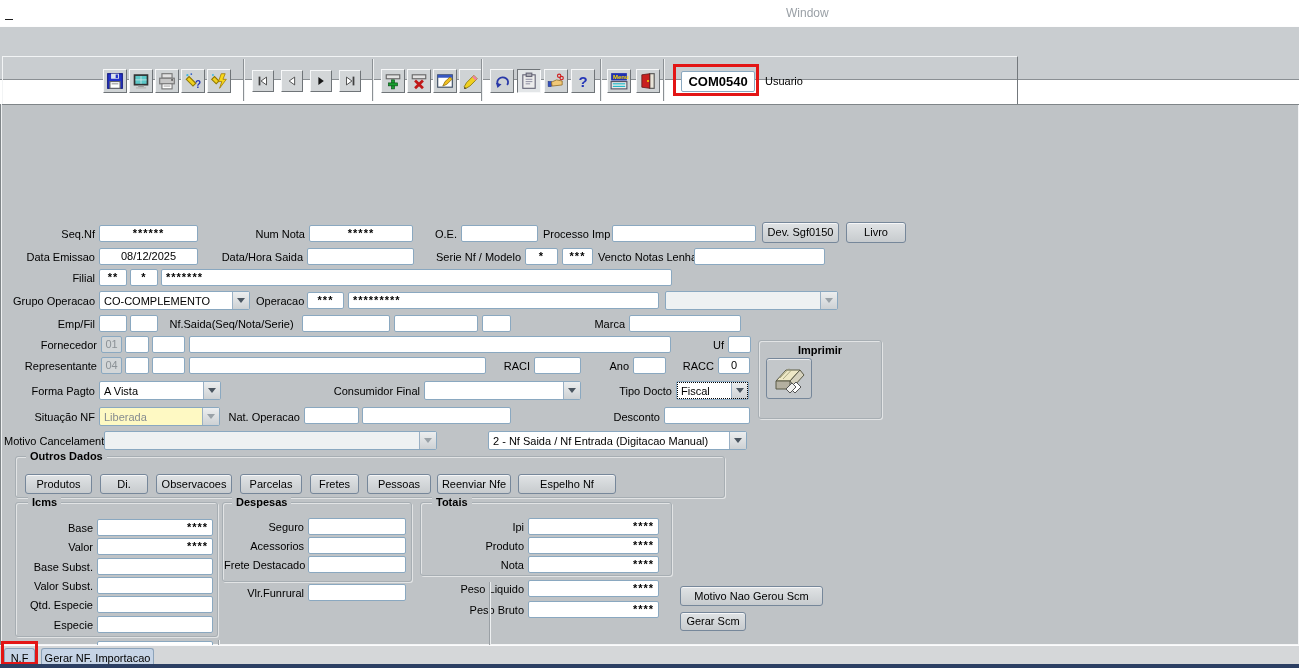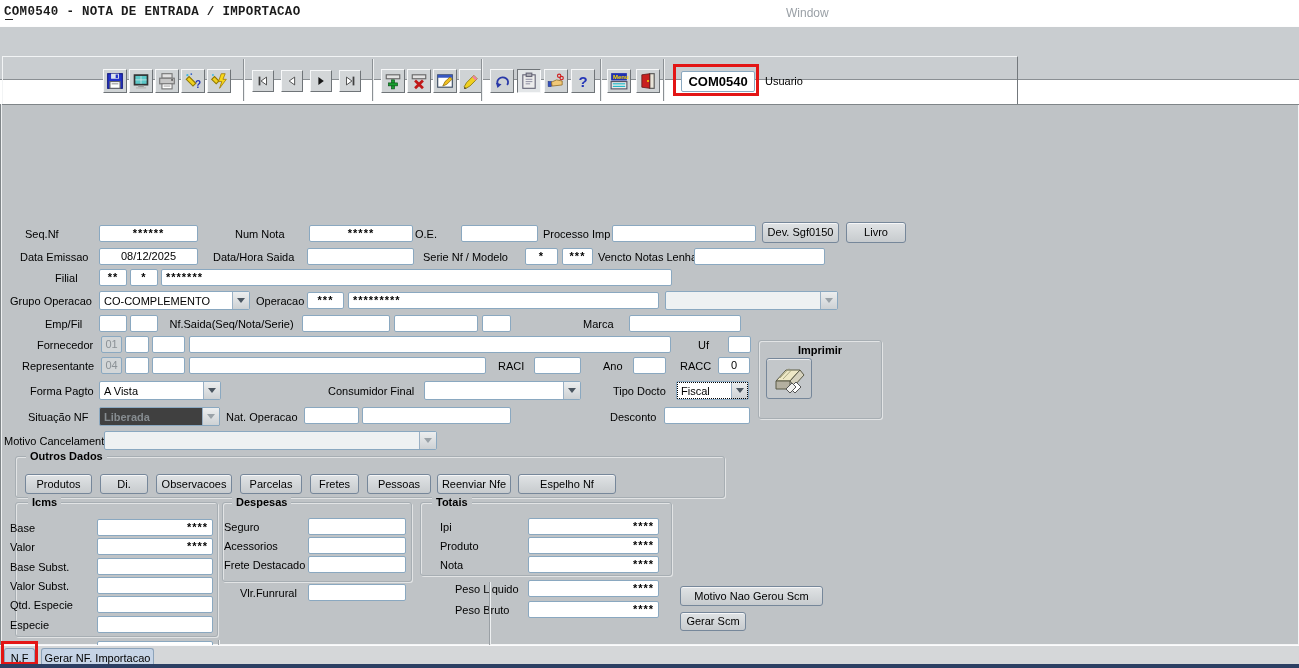--- a/index.html
+++ b/index.html
@@ -34,35 +34,35 @@
   .usr-fld{position:absolute;left:808px;top:42px;width:202px;height:22px;background:#fff;box-sizing:border-box;
            border:1px solid #8aa8c0;border-radius:2px;font-weight:bold;font-size:13px;line-height:20px;padding-left:5px;}
   
   .appbar{position:absolute;left:0;top:84px;width:1299px;height:20px;
           background:linear-gradient(90deg,#0b55c4 0%,#1565d2 55%,#5f9ce6 100%);}
   .appbar-title{position:absolute;left:26px;top:3px;color:#fff;font-size:12px;}
   
   .main{position:absolute;left:0;top:104px;width:1299px;height:541px;background:#bfc3c6;
         box-shadow:inset 1px 0 0 #7f8588,inset 2px 0 0 #eef0f1,inset 0 1px 0 #7f8588,
                    inset -1px 0 0 #f4f5f6,inset 0 -1px 0 #f4f5f6;}
-  .lbl{position:absolute;font-size:11px;white-space:nowrap;}
+  .lbl{position:absolute;font-size:11px;text-align:right;white-space:nowrap;}
   .fld{position:absolute;height:17px;background:#fff;box-sizing:border-box;border:1px solid #8aa8c0;
        border-radius:2px;font-size:11px;line-height:15px;padding:0 4px;white-space:nowrap;overflow:hidden;}
   .fld.center{text-align:center;}
   .fld.right{text-align:right;}
   .fld.b{font-weight:bold;letter-spacing:1px;}
   .fld.dis{background:#d2d6d8;color:#8b9196;}
   .dd{position:absolute;height:19px;background:#fff;box-sizing:border-box;border:1px solid #8aa8c0;
       border-radius:2px;display:flex;align-items:center;}
   .dd .t{flex:1;padding:0 4px;font-size:11px;white-space:nowrap;overflow:hidden;}
   .dd .a{width:16px;align-self:stretch;background:linear-gradient(#eceeef,#cdd1d4);
          border-left:1px solid #9ab0c4;display:flex;align-items:center;justify-content:center;}
   .dd .a i{display:block;width:0;height:0;border-left:4px solid transparent;border-right:4px solid transparent;
            border-top:5px solid #4a5560;}
-  .dd.dis{background:#404040;color:#868c90;font-weight:bold;}
+  .dd.dis{background:#fef9c3;color:#868c90;}
   .dd.semi{background:#eef1f2;color:#868c90;}
   .dd.dis .a i,.dd.semi .a i{border-top-color:#9aa2a8;}
   .dd.focus{outline:1px dotted #000;outline-offset:-2px;}
   .btn{position:absolute;background:linear-gradient(#e0e3e5,#c7cbce);box-sizing:border-box;
        border:1px solid #76879a;border-radius:3px;font-size:11px;text-align:center;color:#000;
        box-shadow:inset 0 1px 0 rgba(255,255,255,.7);cursor:default;white-space:nowrap;}
   .gb{position:absolute;box-sizing:border-box;border:1px solid #a7aeb3;border-radius:3px;
       box-shadow:inset 1px 1px 0 rgba(255,255,255,.55),1px 1px 0 rgba(255,255,255,.55);}
   .gb-title{position:absolute;font-weight:bold;font-size:11px;background:#bfc3c6;padding:0 4px;white-space:nowrap;}
   .vline{position:absolute;width:0;border-left:1px solid #9aa0a5;box-shadow:1px 0 0 #eef0f1;}
@@ -76,21 +76,20 @@
   .tab-hl{position:absolute;left:1px;top:641px;width:37px;height:24px;box-sizing:border-box;border:3px solid #e31515;}
   .bottombar{position:absolute;left:0;top:664px;width:1299px;height:4px;background:#2c3f63;}
   svg{display:block;}
 </style>
 </head>
 <body>
 
 <div id="app">
 
   <div class="menubar">
-    <div class="win-title">COM0540 - NOTA DE ENTRADA / IMPORTACAO</div>
     <div class="mnemonic"></div>
     <div class="menu-window">Window</div>
   </div>
 
   <div class="toolbar">
     <div class="tb-panel"></div>
 
     <div class="tbtn" style="left:103px">
       <span>
           <svg width="18" height="18" viewBox="0 0 16 16">
@@ -410,20 +409,26 @@
     <div class="lbl" style="left:610px;top:307px;width:50px">Desconto</div>
     <div class="fld" style="left:664px;top:303px;width:86px"></div>
 
     <div class="lbl" style="left:4px;top:331px;width:96px">Motivo Cancelamento</div>
     <div class="dd semi" style="left:104px;top:327px;width:333px">
       <span class="t"></span>
       <span class="a">
           <i></i>
         </span>
     </div>
+    <div class="dd" style="left:488px;top:327px;width:259px">
+      <span class="t">2 - Nf Saida / Nf Entrada (Digitacao Manual)</span>
+      <span class="a">
+          <i></i>
+        </span>
+    </div>
 
     <div class="gb" style="left:15px;top:352px;width:710px;height:42px"></div>
     <div class="gb-title" style="left:26px;top:346px">Outros Dados</div>
     <div class="btn" style="left:25px;top:370px;width:67px;height:20px;line-height:18px">Produtos</div>
     <div class="btn" style="left:100px;top:370px;width:48px;height:20px;line-height:18px">Di.</div>
     <div class="btn" style="left:156px;top:370px;width:76px;height:20px;line-height:18px">Observacoes</div>
     <div class="btn" style="left:240px;top:370px;width:62px;height:20px;line-height:18px">Parcelas</div>
     <div class="btn" style="left:310px;top:370px;width:49px;height:20px;line-height:18px">Fretes</div>
     <div class="btn" style="left:367px;top:370px;width:64px;height:20px;line-height:18px">Pessoas</div>
     <div class="btn" style="left:437px;top:370px;width:74px;height:20px;line-height:18px">Reenviar Nfe</div>

